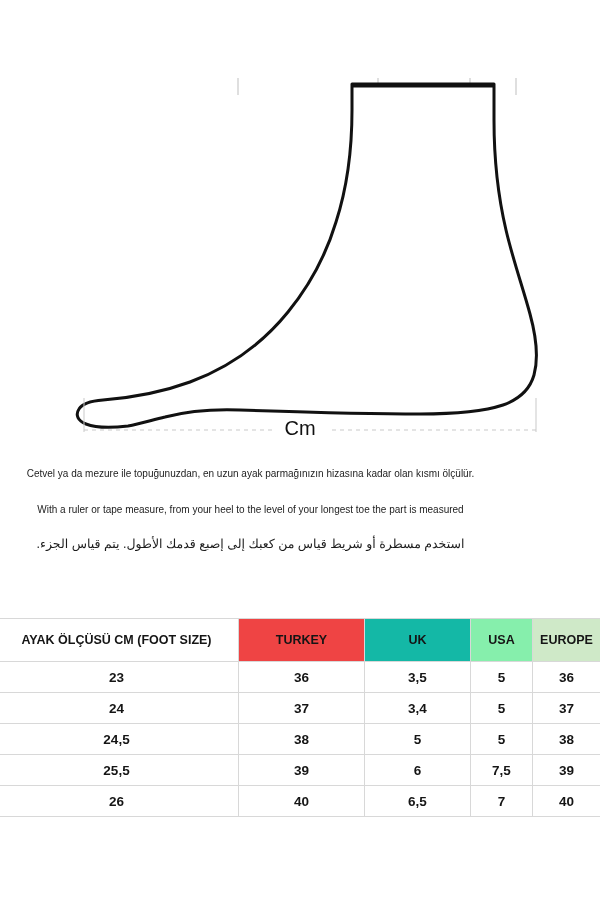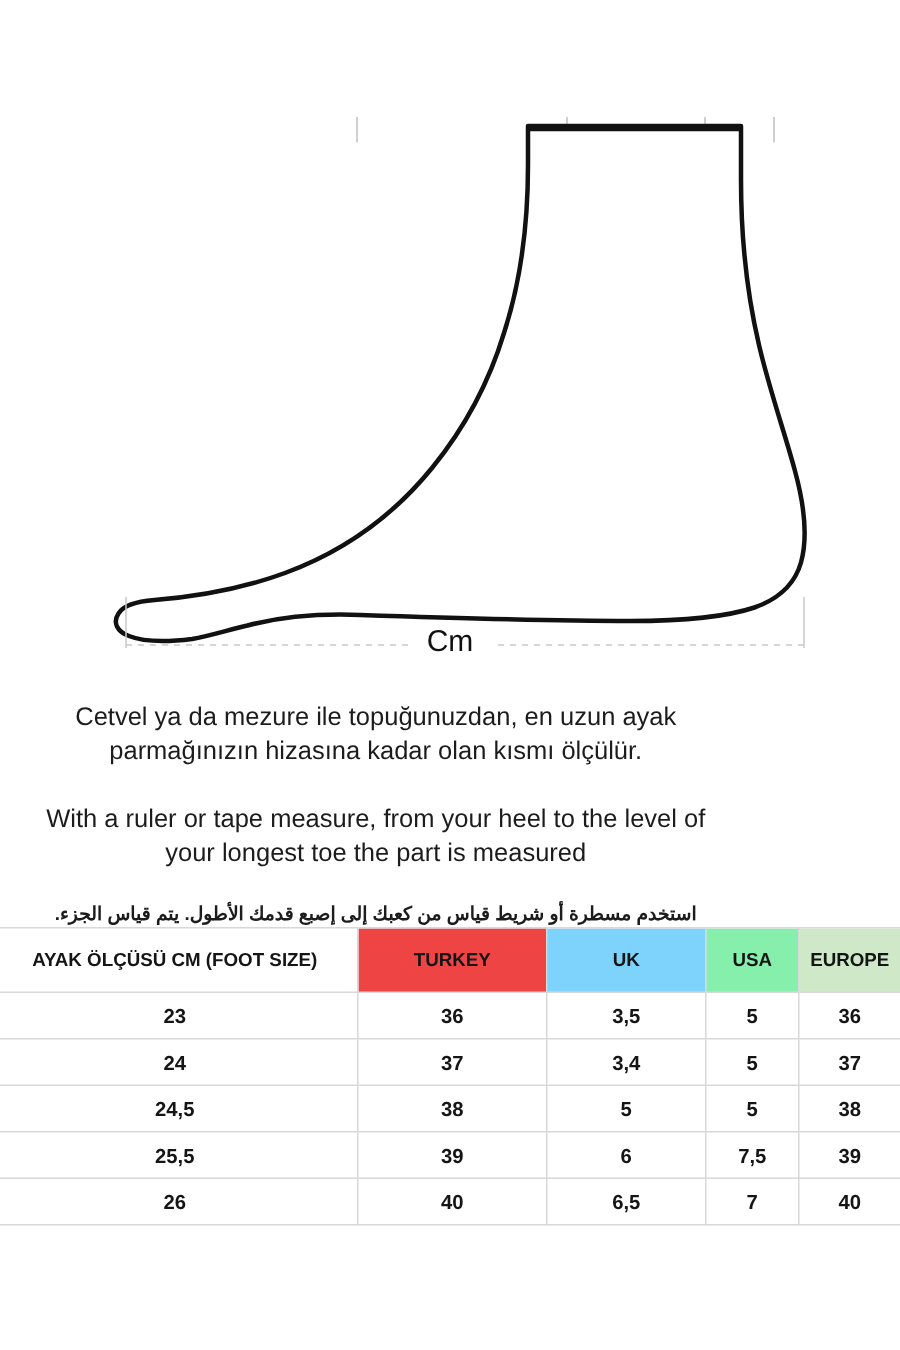--- a/index.html
+++ b/index.html
@@ -41,39 +41,38 @@
     color: #111;
     font-family: "Liberation Sans", sans-serif;
   }
 
   
   .instructions {
     padding: 6px 24px 0 24px;
   }
   .instr-line {
     text-align: center;
-    font-size: 17px;
+    font-size: 10px;
     line-height: 1.35;
     color: #1c1c1c;
     margin: 0 auto;
   }
   .instr-tr {
     max-width: 500px;
     margin: 6px auto 0 auto;
   }
   .instr-en {
     max-width: 470px;
     margin: 22px auto 0 auto;
   }
   .instr-ar {
     max-width: 470px;
     margin: 20px auto 16px auto;
     direction: rtl;
     font-size: 12.5px;
-    font-weight: bold;
   }
 
   
   .table-wrap {
     position: absolute;
     left: 0;
     top: 618px;
     width: 600px;
     border-radius: 14px;
   }
@@ -102,21 +101,21 @@
     font-size: 13.5px;
   }
   col.c-foot { width: 244px; }
   col.c-turkey { width: 126px; }
   col.c-uk { width: 106px; }
   col.c-usa { width: 62px; }
   col.c-europe { width: 68px; }
 
   .th-foot   { background: #ffffff; }
   .th-turkey { background: #ef4444; }
-  .th-uk     { background: #7dd3fc; }
+  .th-uk     { background: #14b8a6; }
   .th-usa    { background: #86efac; }
   .th-europe { background: #cfe9c8; }
 </style>
 </head>
 <body>
 
 <div class="page">
 
   <div class="illustration">
     <svg width="600" height="455" viewBox="0 0 600 455" xmlns="http://www.w3.org/2000/svg">

